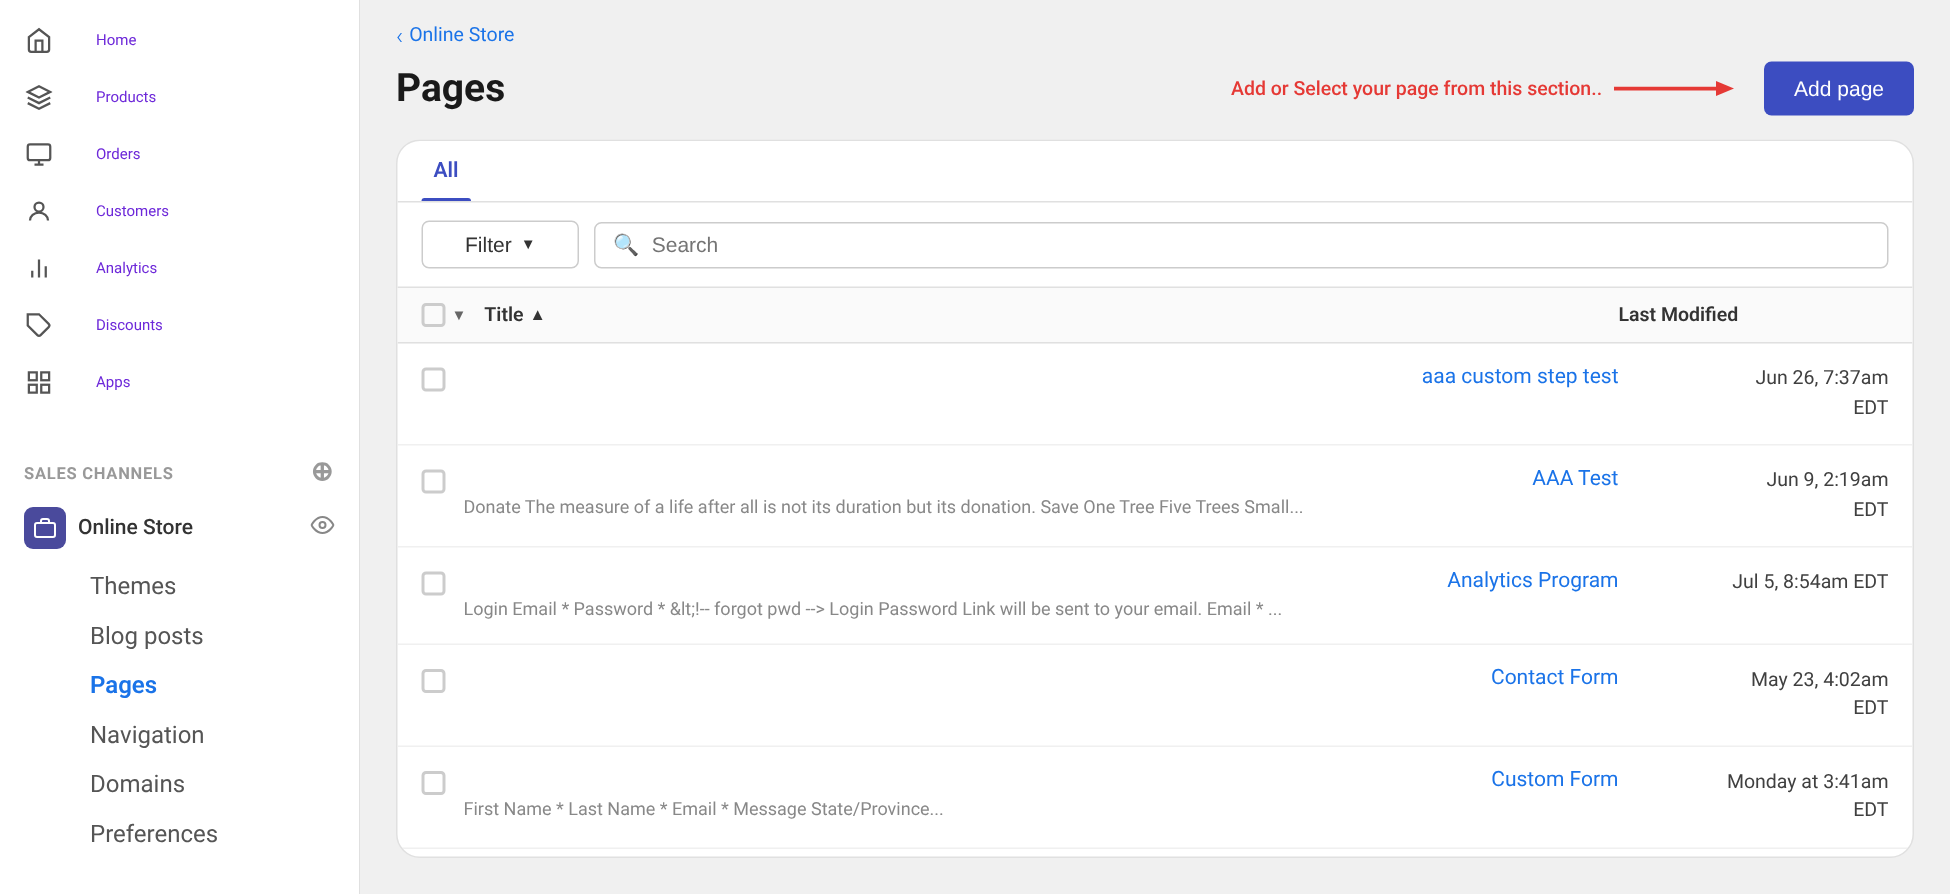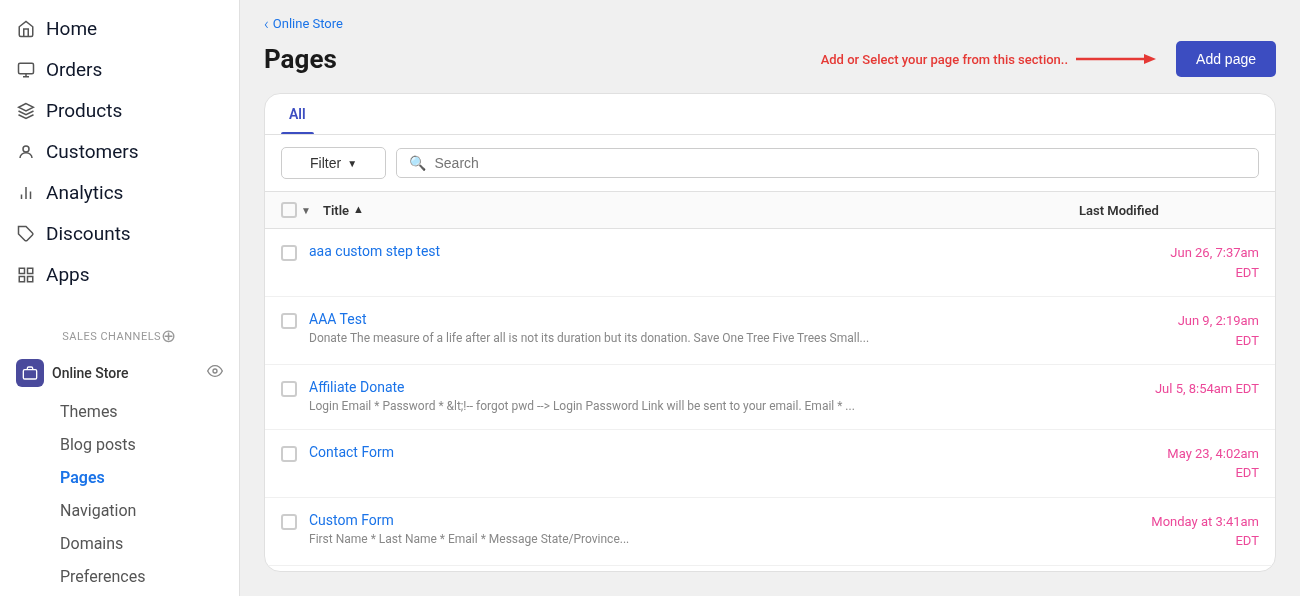--- a/index.html
+++ b/index.html
@@ -1,24 +1,24 @@
 <!DOCTYPE html>
 <html><head>
   <meta charset="utf-8">
   <style>
     * { box-sizing: border-box; margin: 0; padding: 0; }
     body { font-family: -apple-system, BlinkMacSystemFont, 'Segoe UI', Roboto, sans-serif; background: #f0f0f0; display: flex; height: 596px; overflow: hidden; font-size: 14px; }
 
     
     .sidebar { width: 240px; background: #fff; border-right: 1px solid #e0e0e0; display: flex; flex-direction: column; overflow-y: auto; flex-shrink: 0; }
-    .sidebar-item { display: flex; align-items: center; gap: 10px; padding: 9px 16px; color: #0f172a; cursor: pointer; font-size: 19px; }
+    .sidebar-item { display: flex; align-items: center; gap: 28px; padding: 9px 16px; color: #6d28d9; cursor: pointer; font-size: 10px; }
     .sidebar-item .icon { width: 20px; height: 20px; display: flex; align-items: center; justify-content: center; color: #666; flex-shrink: 0; }
     .sidebar-item .label { flex: 1; }
 
-    .sidebar-section-header { display: flex; align-items: center; justify-content: center; padding: 16px 16px 6px 16px; color: #999; font-size: 11px; font-weight: 400; letter-spacing: 0.5px; }
+    .sidebar-section-header { display: flex; align-items: center; justify-content: space-between; padding: 16px 16px 6px 16px; color: #999; font-size: 11px; font-weight: 700; letter-spacing: 0.5px; }
     .sidebar-section-header .add-btn { cursor: pointer; color: #999; font-size: 18px; line-height: 1; }
 
     .online-store-row { display: flex; align-items: center; padding: 8px 16px; cursor: pointer; }
     .online-store-row .os-icon { width: 28px; height: 28px; background: #4a4a9c; border-radius: 6px; display: flex; align-items: center; justify-content: center; color: #fff; font-size: 14px; margin-right: 8px; flex-shrink: 0; }
     .online-store-row .os-label { flex: 1; font-size: 14px; color: #333; font-weight: 500; }
     .online-store-row .os-eye { color: #999; font-size: 16px; }
 
     .sub-nav { padding-left: 44px; }
     .sub-nav-item { display: block; padding: 7px 16px; color: #555; cursor: pointer; font-size: 16px; }
     .sub-nav-item.active { color: #1a73e8; font-weight: 600; }
@@ -62,23 +62,23 @@
     .checkbox-wrap { display: flex; align-items: center; gap: 4px; margin-right: 12px; }
     .checkbox { width: 16px; height: 16px; border: 2px solid #ccc; border-radius: 3px; cursor: pointer; }
     .dropdown-arrow { font-size: 10px; color: #666; cursor: pointer; }
     .col-title { flex: 1; font-size: 13px; font-weight: 600; color: #333; display: flex; gap: 4px; }
     .col-modified { font-size: 13px; font-weight: 600; color: #333; width: 180px; text-align: left; }
 
     .table-body { flex: 1; overflow-y: auto; }
     .table-row { display: flex; align-items: flex-start; padding: 14px 16px; border-bottom: 1px solid #f0f0f0; }
     .row-checkbox { margin-right: 12px; margin-top: 2px; }
     .row-content { flex: 1; }
-    .row-title { color: #1a73e8; font-size: 14px; cursor: pointer; }
+    .row-title { color: #1a73e8; font-size: 14px; cursor: pointer; text-align: right; }
     .row-desc { color: #888; font-size: 12px; margin-top: 3px; line-height: 1.4; }
-    .row-date { width: 180px; text-align: right; color: #ec4899; font-size: 13px; line-height: 1.5; flex-shrink: 0; }
+    .row-date { width: 180px; text-align: right; color: #404040; font-size: 13px; line-height: 1.5; flex-shrink: 0; }
 
     
     .table-body::-webkit-scrollbar { width: 6px; }
     .table-body::-webkit-scrollbar-thumb { background: #ccc; border-radius: 3px; }
 
     
     .sidebar::-webkit-scrollbar { width: 4px; }
     .sidebar::-webkit-scrollbar-thumb { background: #ddd; }
   </style>
 </head>
@@ -92,36 +92,36 @@
         <svg width="18" height="18" viewBox="0 0 24 24" fill="none" stroke="#555" stroke-width="2">
             <path d="M3 9l9-7 9 7v11a2 2 0 0 1-2 2H5a2 2 0 0 1-2-2z"></path>
             <polyline points="9 22 9 12 15 12 15 22"></polyline>
           </svg>
       </span>
       <span class="label">Home</span>
     </div>
     <div class="sidebar-item">
       <span class="icon">
         <svg width="18" height="18" viewBox="0 0 24 24" fill="none" stroke="#555" stroke-width="2">
+            <polygon points="12 2 2 7 12 12 22 7 12 2"></polygon>
+            <polyline points="2 17 12 22 22 17"></polyline>
+            <polyline points="2 12 12 17 22 12"></polyline>
+          </svg>
+      </span>
+      <span class="label">Products</span>
+    </div>
+    <div class="sidebar-item">
+      <span class="icon">
+        <svg width="18" height="18" viewBox="0 0 24 24" fill="none" stroke="#555" stroke-width="2">
             <rect x="2" y="3" width="20" height="14" rx="2"></rect>
             <line x1="8" y1="21" x2="16" y2="21"></line>
             <line x1="12" y1="17" x2="12" y2="21"></line>
           </svg>
       </span>
       <span class="label">Orders</span>
-    </div>
-    <div class="sidebar-item">
-      <span class="icon">
-        <svg width="18" height="18" viewBox="0 0 24 24" fill="none" stroke="#555" stroke-width="2">
-            <polygon points="12 2 2 7 12 12 22 7 12 2"></polygon>
-            <polyline points="2 17 12 22 22 17"></polyline>
-            <polyline points="2 12 12 17 22 12"></polyline>
-          </svg>
-      </span>
-      <span class="label">Products</span>
     </div>
     <div class="sidebar-item">
       <span class="icon">
         <svg width="18" height="18" viewBox="0 0 24 24" fill="none" stroke="#555" stroke-width="2">
             <circle cx="12" cy="8" r="4"></circle>
             <path d="M4 20c0-4 3.6-7 8-7s8 3 8 7"></path>
           </svg>
       </span>
       <span class="label">Customers</span>
     </div>
@@ -281,21 +281,21 @@
             <span>Jun 9, 2:19am</span><br>
             <span>EDT</span>
           </div>
         </div>
 
         <div class="table-row">
           <div class="row-checkbox">
             <div class="checkbox" style="width:16px;height:16px;border:2px solid #ccc;border-radius:3px;cursor:pointer;"></div>
           </div>
           <div class="row-content">
-            <div class="row-title">Affiliate Donate</div>
+            <div class="row-title">Analytics Program</div>
             <div class="row-desc">Login Email * Password * &amp;lt;!-- forgot pwd --&gt; Login    Password Link will be sent to your email. Email * ...</div>
           </div>
           <div class="row-date">
             <span>Jul 5, 8:54am EDT</span>
           </div>
         </div>
 
         <div class="table-row">
           <div class="row-checkbox">
             <div class="checkbox" style="width:16px;height:16px;border:2px solid #ccc;border-radius:3px;cursor:pointer;"></div>

